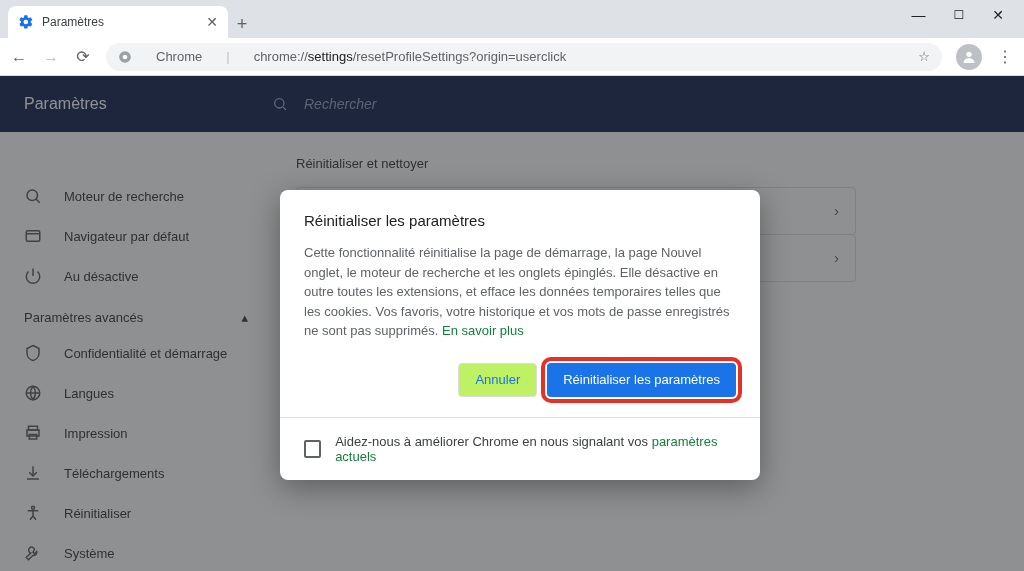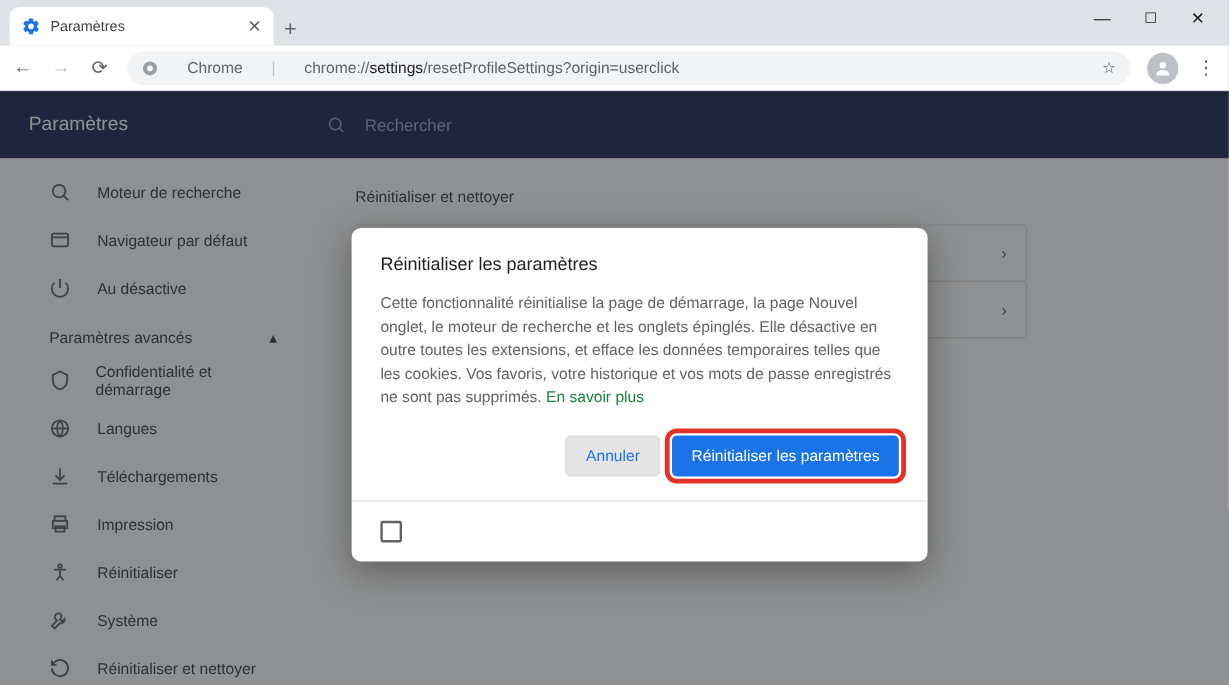--- a/index.html
+++ b/index.html
@@ -22,45 +22,45 @@
   .omnibox { flex: 1; height: 28px; border-radius: 14px; background: #f1f3f4; display: flex; align-items: center; padding: 0 12px; gap: 24px; font-size: 13px; color: #5f6368; }
   .omnibox .label { color: #5f6368; }
   .omnibox .sep { color: #bdc1c6; }
   .omnibox .url b { color: #202124; font-weight: 500; }
   .omnibox .star { margin-left: auto; color: #5f6368; }
   .avatar { width: 26px; height: 26px; border-radius: 50%; background: #bdc1c6; display:flex; align-items:center; justify-content:center; color:#fff; }
 
   
   .settings-header { height: 56px; background: #1a2a57; color: #fff; display: flex; align-items: center; padding: 0 24px; }
   .settings-title { font-size: 16px; width: 248px; }
-  .search-wrap { display: flex; align-items: center; gap: 16px; color: #9aa3c7; font-size: 14px; }
+  .search-wrap { display: flex; align-items: center; gap: 16px; color: #9aa3c7; font-size: 14px; font-style: italic; }
 
   
   .content { display: flex; height: calc(571px - 38px - 38px - 56px); background: #fff; }
-  .sidebar { width: 272px; padding: 8px 17px; overflow: hidden; }
+  .sidebar { width: 272px; padding: 8px 0; overflow: hidden; margin-top: 36px; }
   .side-item { display:flex; align-items:center; gap:20px; height:40px; padding: 0 24px; font-size:13px; color:#3c4043; }
   .side-item .ico { width:20px; color:#5f6368; font-size:16px; text-align:center; }
   .side-head { display:flex; align-items:center; justify-content:space-between; padding:14px 24px 8px 24px; font-size:13px; color:#3c4043; }
 
   .main { flex:1; padding: 24px 0 0 24px; }
   .section-title { font-size: 13px; color:#3c4043; font-weight:500; margin-bottom:16px; }
   .card-row { width: 560px; height:48px; border:1px solid #e0e0e0; border-radius:4px; margin-bottom:-1px; display:flex; align-items:center; justify-content:flex-end; padding:0 16px; color:#5f6368; font-size:14px; }
 
   
   .scrim { position:absolute; left:0; right:0; top:76px; bottom:0; background: rgba(32,33,36,0.5); }
 
   
-  .dialog { position:absolute; left:293px; top:190px; width:480px; background:#fff; border-radius:8px; box-shadow: 0 8px 30px rgba(0,0,0,0.35); overflow:hidden; }
+  .dialog { position:absolute; left:280px; top:190px; width:480px; background:#fff; border-radius:8px; box-shadow: 0 8px 30px rgba(0,0,0,0.35); overflow:hidden; }
   .dlg-body { padding: 22px 24px 18px 24px; }
   .dlg-title { font-size:15px; color:#202124; margin-bottom:14px; }
   .dlg-text { font-size:13px; line-height:1.5; color:#5f6368; }
   .dlg-link { color:#15803d; }
   .dlg-actions { display:flex; justify-content:flex-end; gap:10px; padding: 4px 24px 20px 24px; }
   .btn { height:34px; border-radius:4px; font-size:13px; padding:0 16px; display:flex; align-items:center; cursor:default; }
-  .btn.cancel { border:1px solid #dadce0; color:#1a73e8; background:#e5e5e5;text-align:center; }
+  .btn.cancel { border:1px solid #dadce0; color:#1a73e8; background:#bef264;text-align:center; }
   .btn.primary { background:#1a73e8; color:#fff; font-weight:500; outline: 4px solid #e43228; outline-offset: 2px; }
   .dlg-footer { border-top:1px solid #e0e0e0; padding:16px 24px; display:flex; align-items:center; gap:14px; font-size:13px; color:#3c4043; }
   .chk { width:18px; height:18px; border:2px solid #5f6368; border-radius:2px; }
 
   svg { display:block; }
 
   .gear-icon { width:16px; height:16px; }
 </style>
 </head>
 <body>
@@ -174,36 +174,36 @@
               <circle cx="12" cy="12" r="9"></circle>
               <line x1="3" y1="12" x2="21" y2="12"></line>
               <path d="M12 3a14 14 0 0 1 0 18a14 14 0 0 1 0-18"></path>
             </svg>
           </span>
           <span>Langues</span>
         </div>
         <div class="side-item">
           <span class="ico">
             <svg width="18" height="18" viewBox="0 0 24 24" fill="none" stroke="#5f6368" stroke-width="2">
+              <rect x="6" y="3" width="12" height="5"></rect>
+              <rect x="4" y="8" width="16" height="8"></rect>
+              <rect x="7" y="14" width="10" height="6"></rect>
+            </svg>
+          </span>
+          <span>Impression</span>
+        </div>
+        <div class="side-item">
+          <span class="ico">
+            <svg width="18" height="18" viewBox="0 0 24 24" fill="none" stroke="#5f6368" stroke-width="2">
               <path d="M12 3v12"></path>
               <path d="M7 11l5 5 5-5"></path>
               <line x1="4" y1="20" x2="20" y2="20"></line>
             </svg>
           </span>
           <span>Téléchargements</span>
-        </div>
-        <div class="side-item">
-          <span class="ico">
-            <svg width="18" height="18" viewBox="0 0 24 24" fill="none" stroke="#5f6368" stroke-width="2">
-              <rect x="6" y="3" width="12" height="5"></rect>
-              <rect x="4" y="8" width="16" height="8"></rect>
-              <rect x="7" y="14" width="10" height="6"></rect>
-            </svg>
-          </span>
-          <span>Impression</span>
         </div>
         <div class="side-item">
           <span class="ico">
             <svg width="18" height="18" viewBox="0 0 24 24" fill="none" stroke="#5f6368" stroke-width="2">
               <circle cx="12" cy="5" r="2"></circle>
               <path d="M5 9h14M12 9v7M8 21l4-5 4 5"></path>
             </svg>
           </span>
           <span>Réinitialiser</span>
         </div>
@@ -245,14 +245,17 @@
     <div class="dlg-text">
       <span>Cette fonctionnalité réinitialise la page de démarrage, la page Nouvel onglet, le moteur de recherche et les onglets épinglés. Elle désactive en outre toutes les extensions, et efface les données temporaires telles que les cookies. Vos favoris, votre historique et vos mots de passe enregistrés ne sont pas supprimés. </span><span class="dlg-link">En savoir plus</span>
     </div>
   </div>
   <div class="dlg-actions">
     <div class="btn cancel">Annuler</div>
     <div class="btn primary">Réinitialiser les paramètres</div>
   </div>
   <div class="dlg-footer">
     <div class="chk"></div>
+    <div>
+      <span>Aidez-nous à améliorer Chrome en nous signalant vos </span><span class="dlg-link">paramètres actuels</span>
+    </div>
   </div>
 </div>
 
 </body></html>

